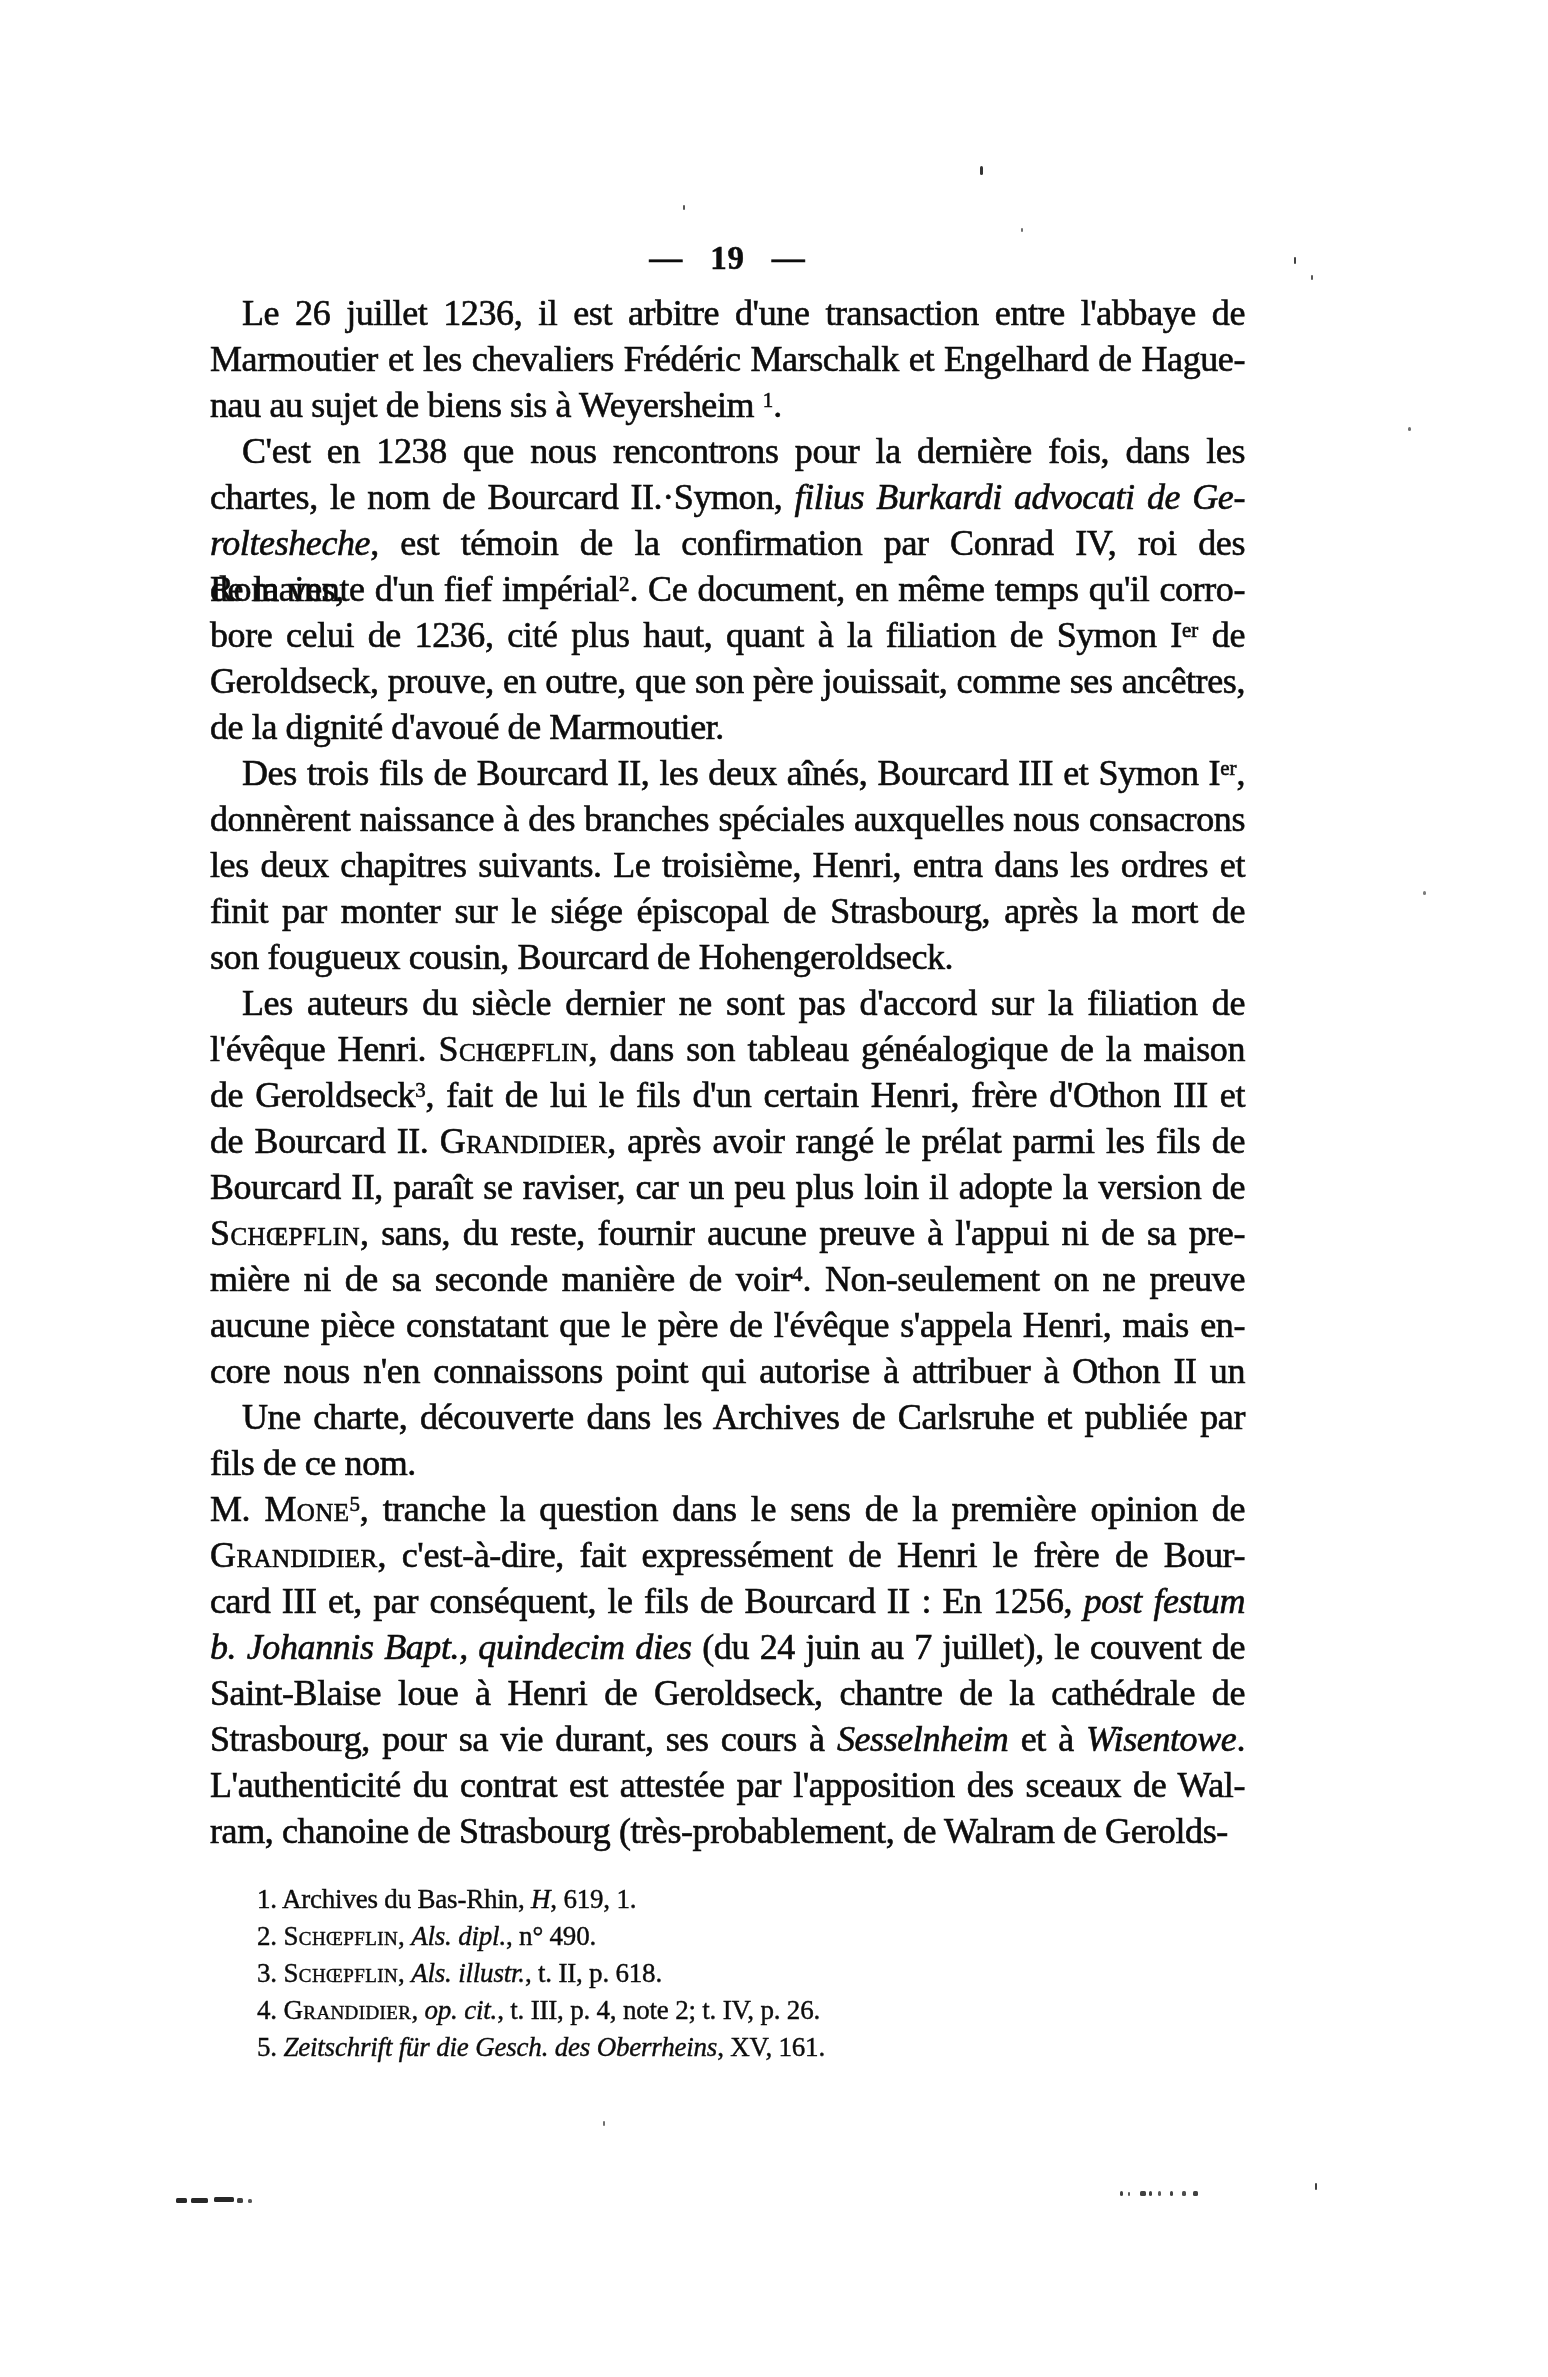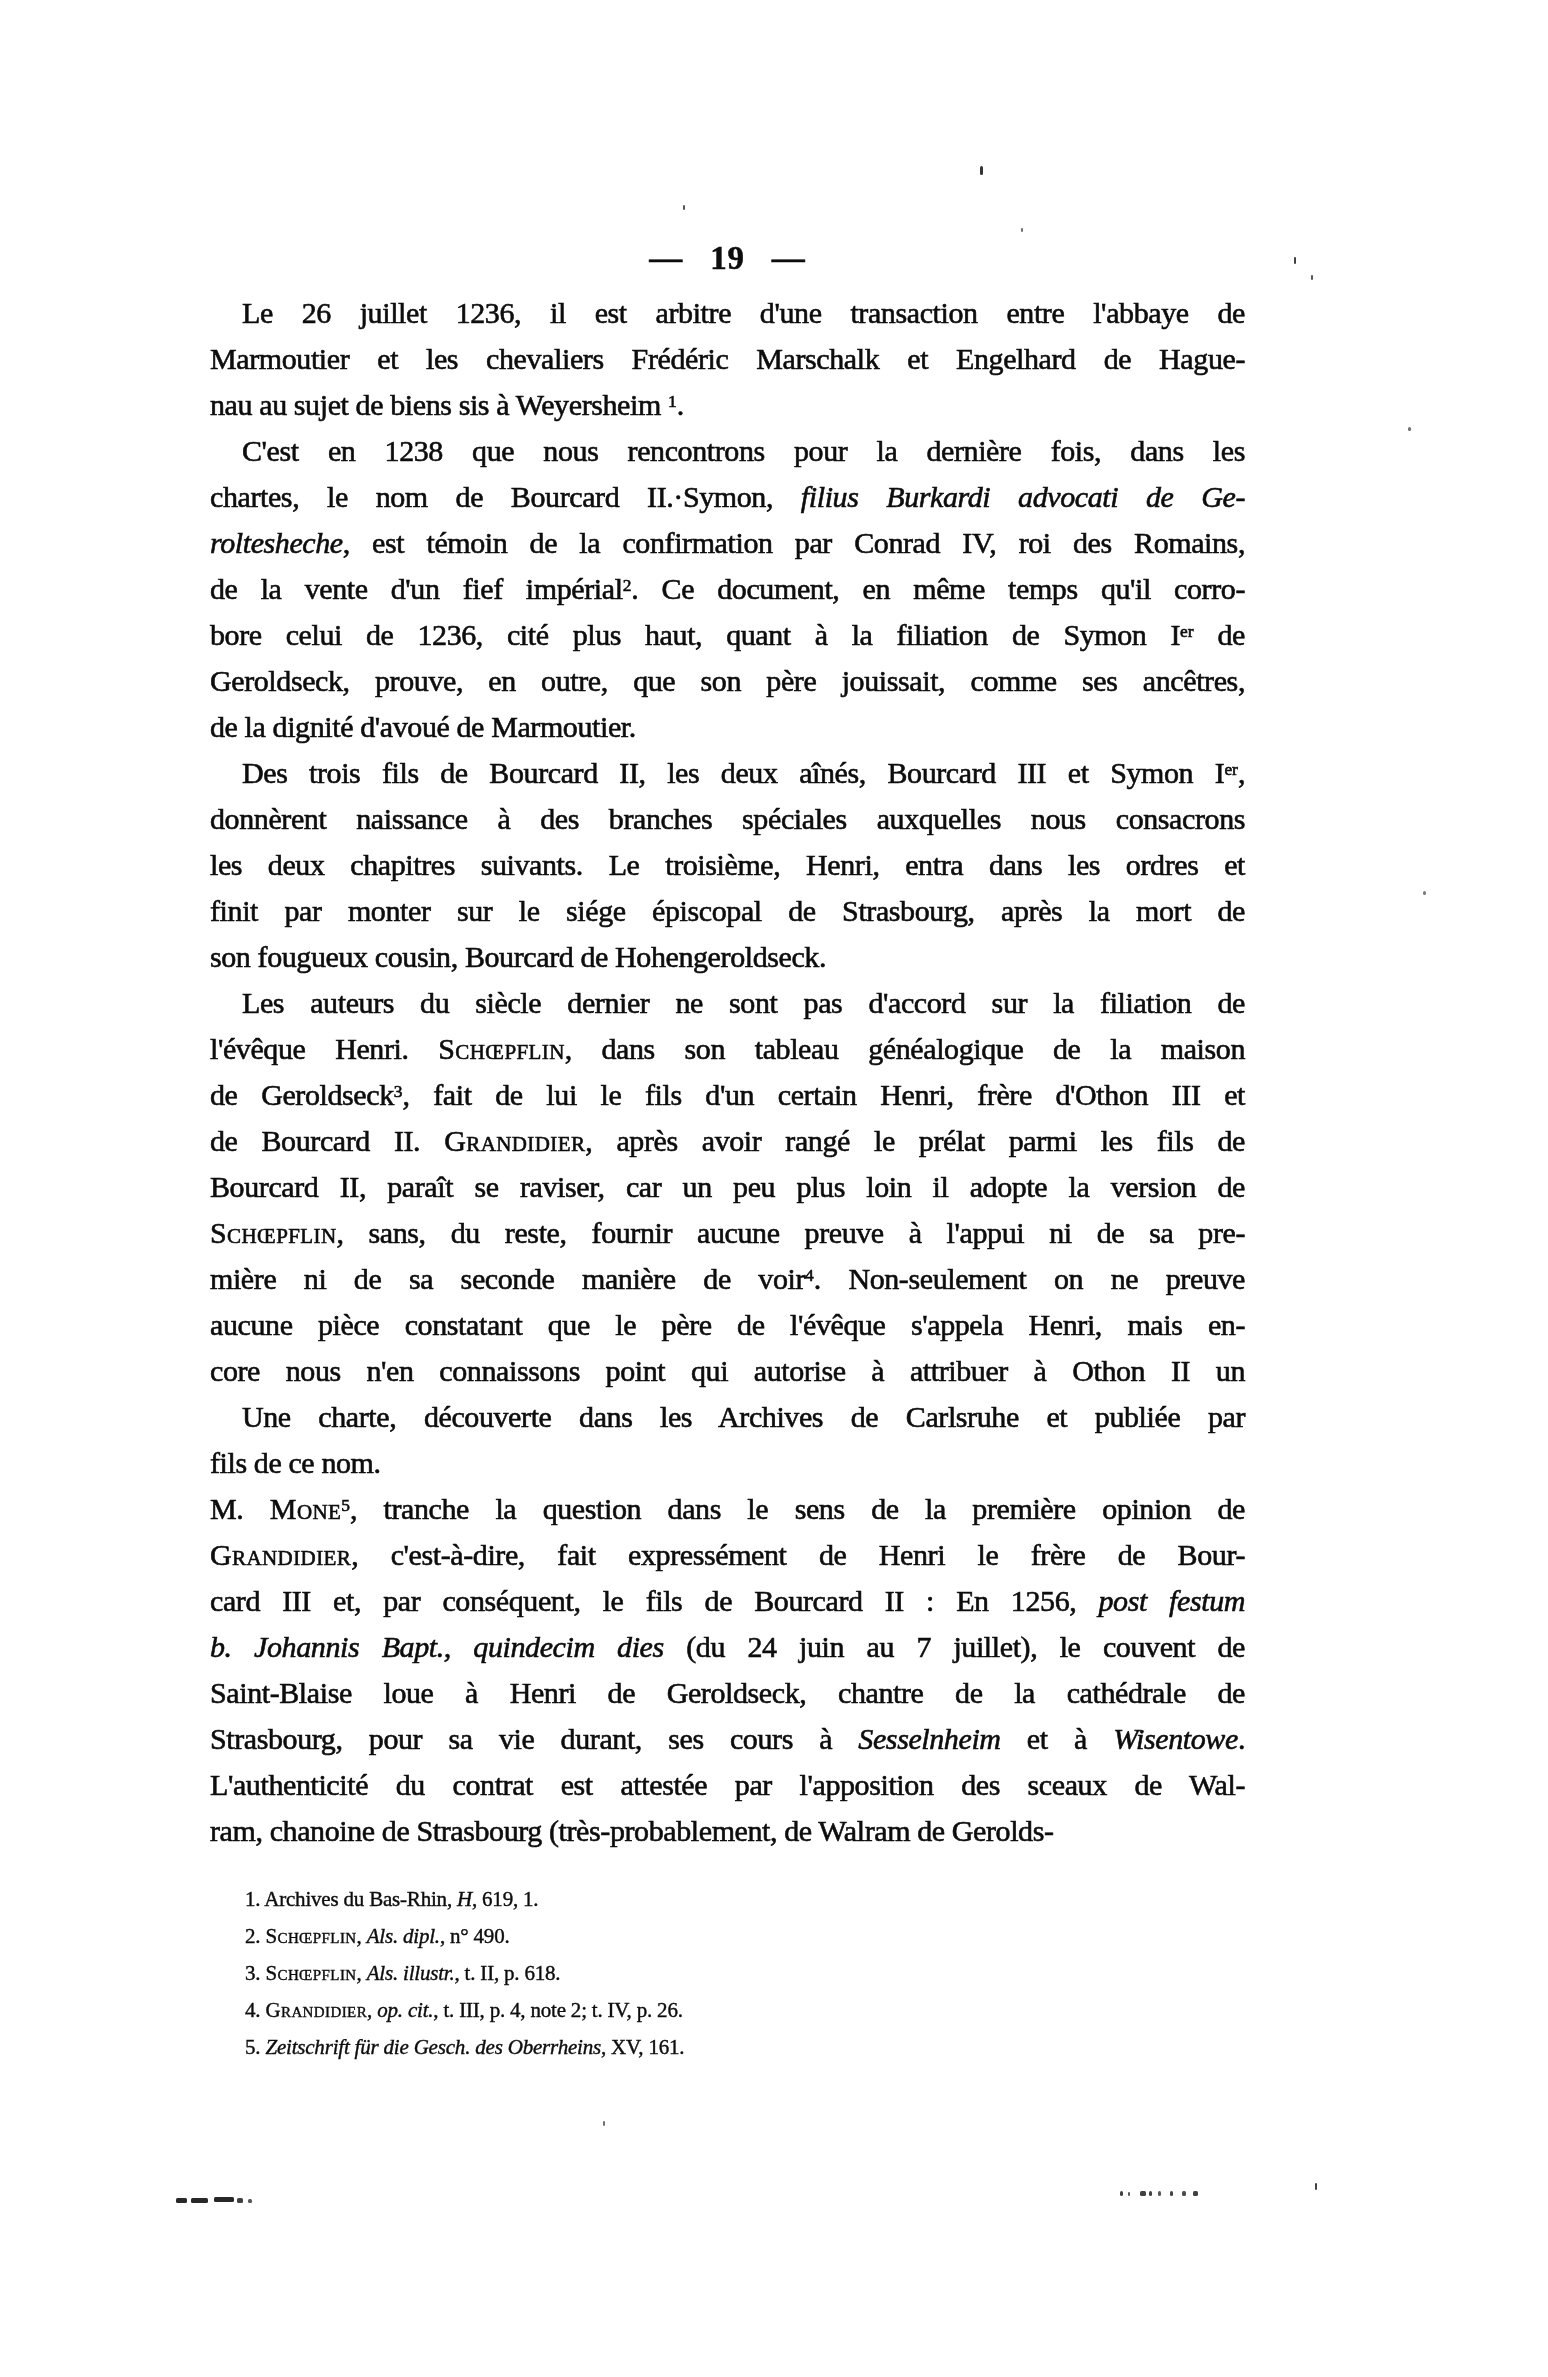--- a/index.html
+++ b/index.html
@@ -26,21 +26,21 @@
     font-weight: bold;
     word-spacing: 18px;
     letter-spacing: 0.8px;
     -webkit-text-stroke: 0.5px currentColor;
   }
   .bodytext {
     position: absolute;
     left: 210px;
     top: 290px;
     width: 1035px;
-    font-size: 30px;
+    font-size: 36px;
     line-height: 46px;
     letter-spacing: -0.4px;
     -webkit-text-stroke: 0.6px currentColor;
   }
   .line {
     text-align: justify;
     text-align-last: justify;
     height: 46px;
     overflow: visible;
   }
@@ -52,24 +52,24 @@
   .it { font-style: italic; }
   .sc { font-variant: small-caps; letter-spacing: 0.4px; margin-top: 32px; }
   .sup {
     font-size: 58%;
     position: relative;
     top: -0.48em;
     letter-spacing: 0;
   }
   .footnotes {
     position: absolute;
-    left: 210px;
+    left: 222px;
     top: 1881px;
     width: 1035px;
-    font-size: 21px;
+    font-size: 27px;
     line-height: 37px;
     letter-spacing: -0.2px;
     -webkit-text-stroke: 0.4px currentColor;
   }
   .fn-line {
     padding-left: 35px;
     height: 37px;
     text-align: left;
   }
   .speck {

